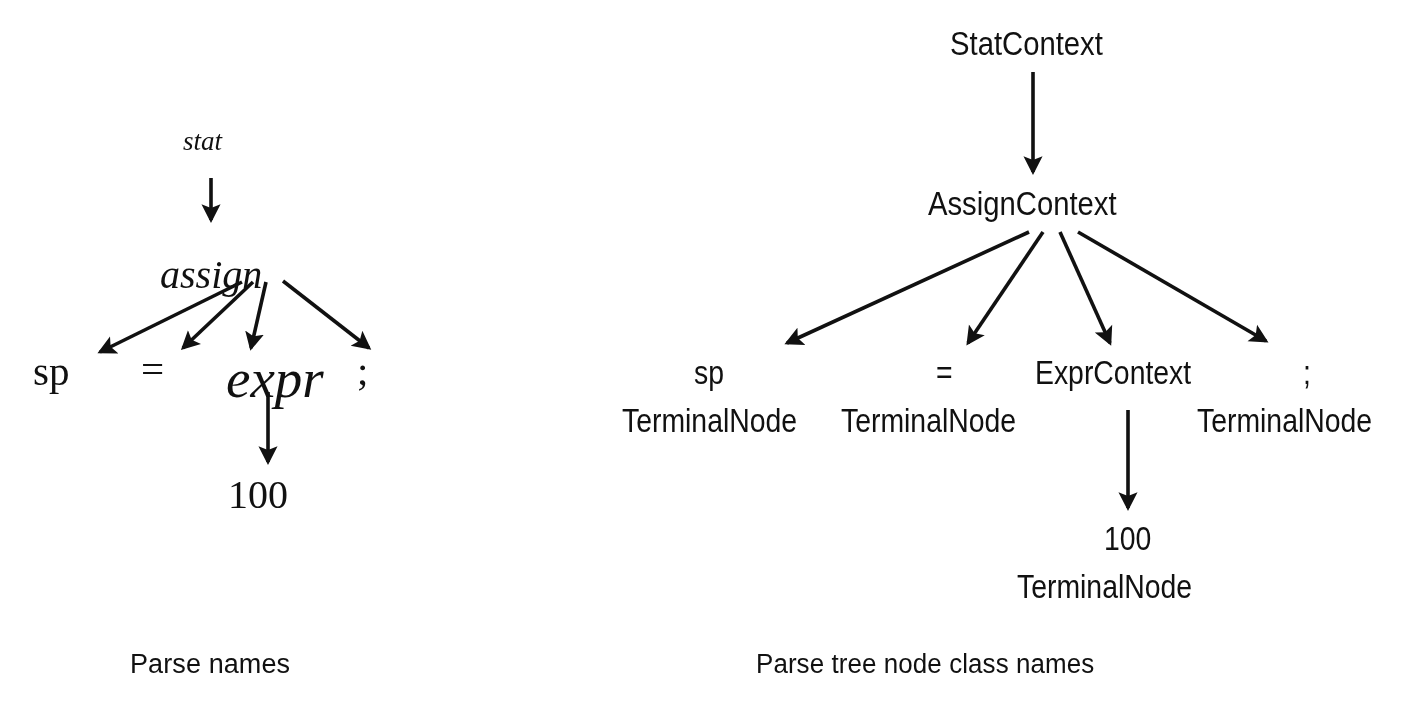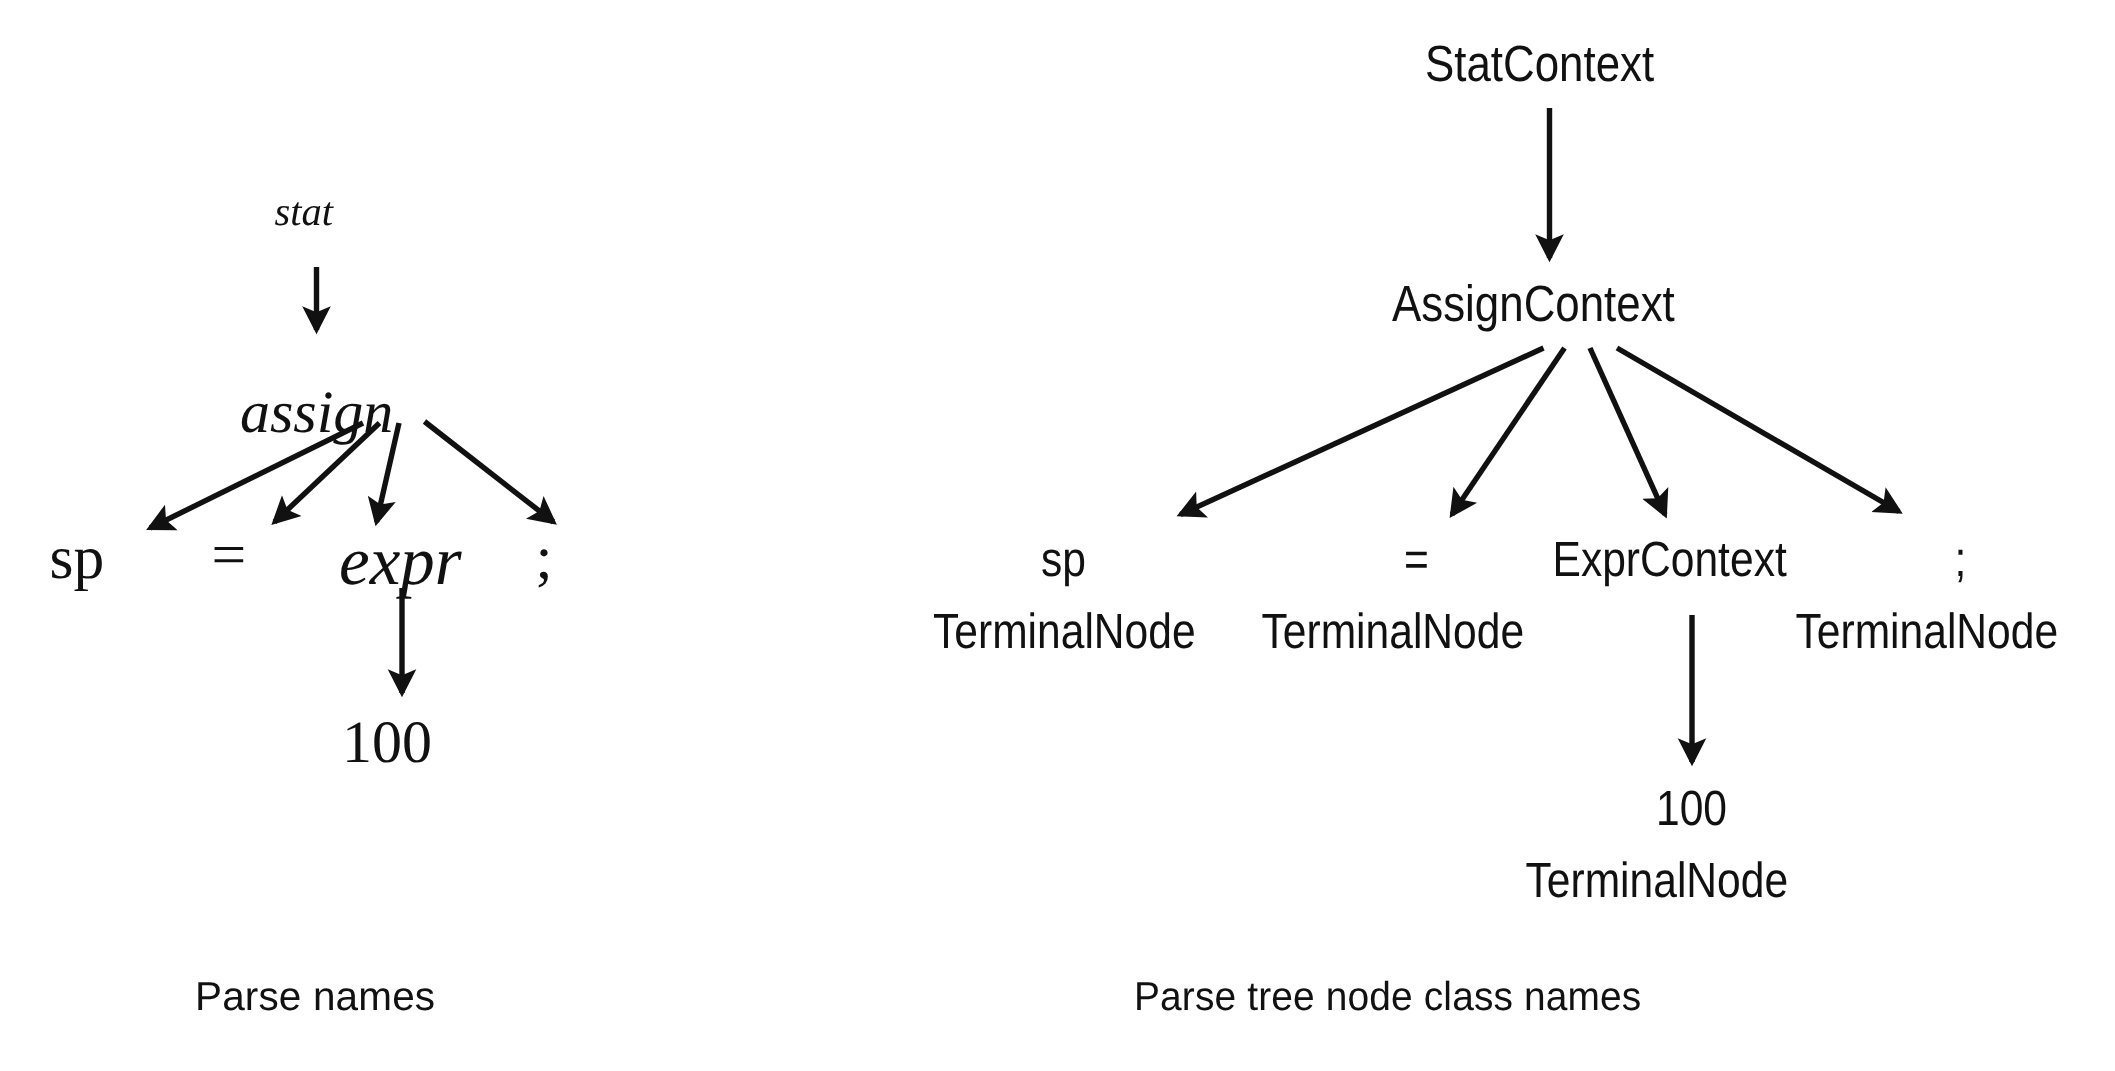--- a/index.html
+++ b/index.html
@@ -85,21 +85,21 @@
   <div>
 
     <div class="lbl serif-italic" style="left:183px; top:128px; font-size:27px;">stat</div>
 
     <div class="lbl serif-italic" style="left:160px; top:231px; font-size:40px;margin-top:24px;">assign</div>
 
     <div class="lbl serif-upright" style="left:33px; top:351px; font-size:41px;">sp</div>
 
     <div class="lbl serif-upright" style="left:141px; top:349px; font-size:41px;">=</div>
 
-    <div class="lbl serif-italic" style="left:226px; top:351px; font-size:46px;">expr</div>
+    <div class="lbl serif-italic" style="left:226px; top:351px; font-size:55px;">expr</div>
 
     <div class="lbl serif-upright" style="left:357px; top:351px; font-size:41px;">;</div>
 
     <div class="lbl serif-upright" style="left:228px; top:475px; font-size:40px;">100</div>
 
     <div class="lbl caption" style="left:130px; top:651px;">Parse names</div>
   </div>
 
   <div>
 

